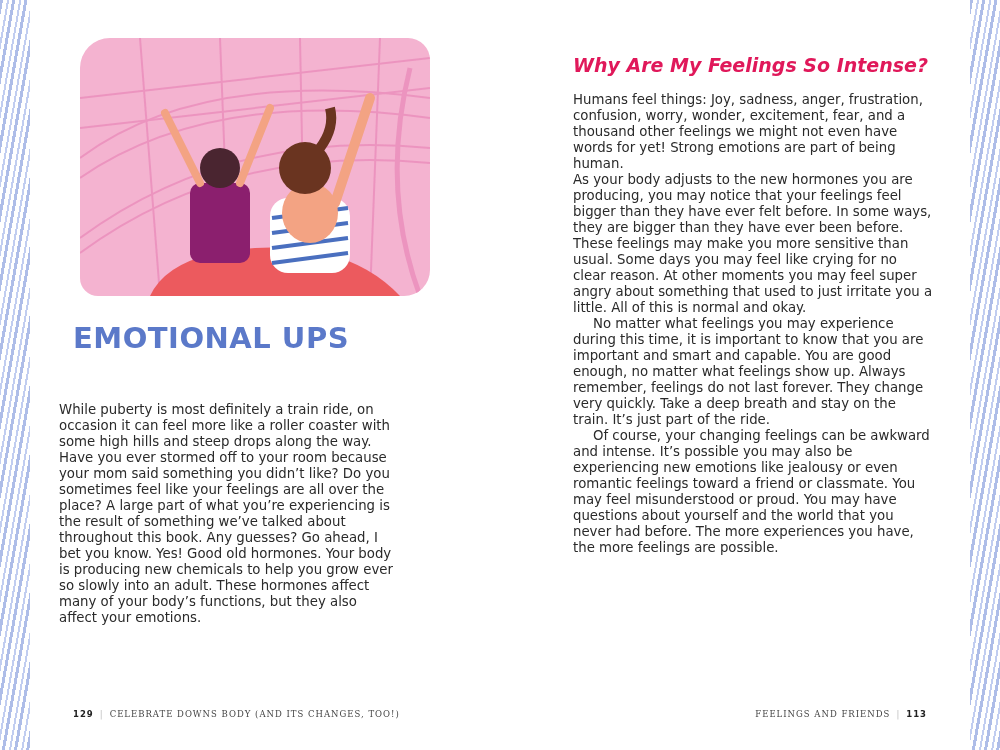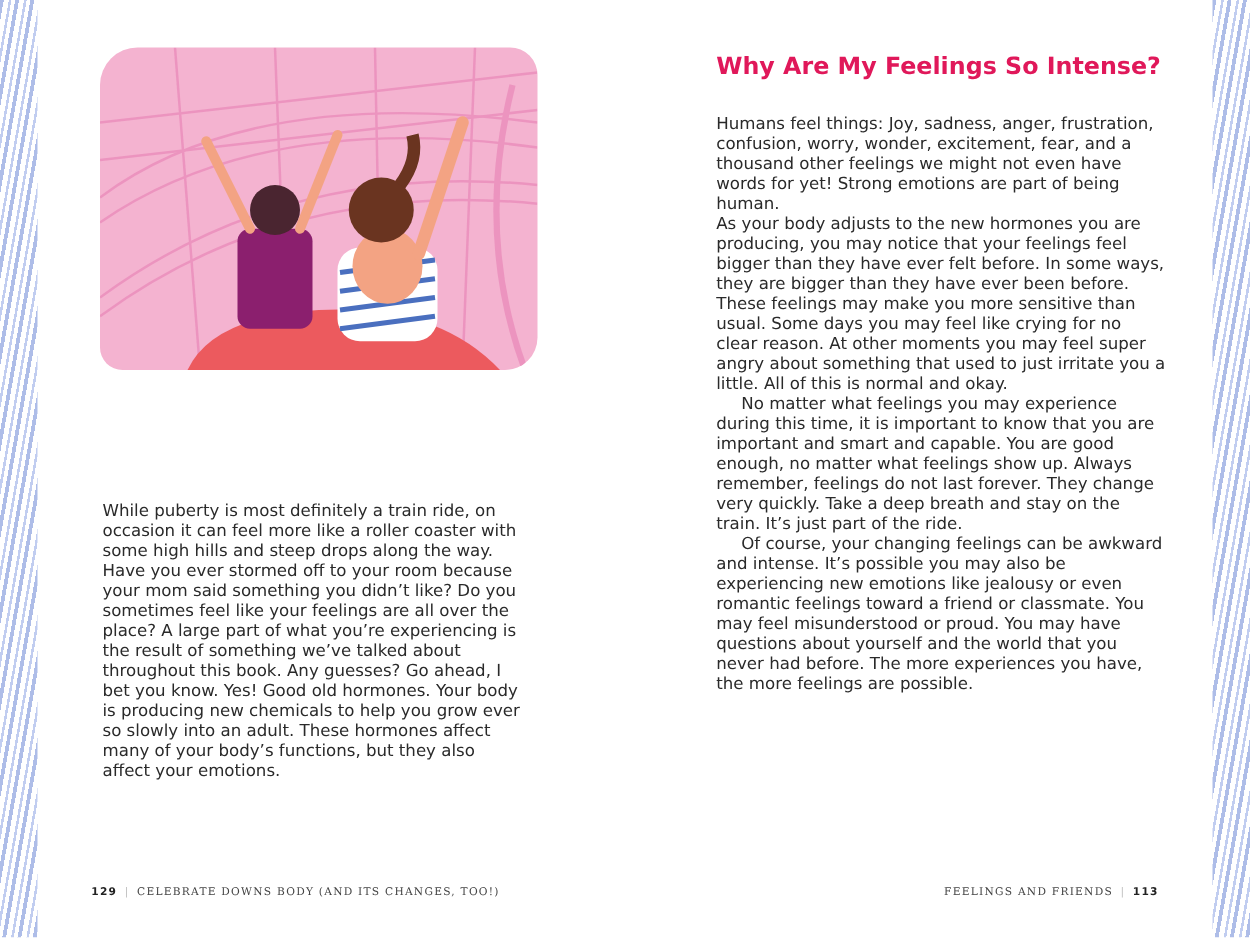--- a/index.html
+++ b/index.html
@@ -5,25 +5,25 @@
   html, body { margin:0; padding:0; }
   body { width:1000px; height:750px; position:relative; background:#fff; overflow:hidden; font-family:"DejaVu Sans", sans-serif; }
   .edge { position:absolute; top:0; width:30px; height:750px;
     background: repeating-linear-gradient(100deg, #aebde8 0 3px, #fff 3px 7px, #c1cdf0 7px 9px, #fff 9px 12px); }
   .edge.left { left:0; }
   .edge.right { right:0; }
   .illus { position:absolute; left:80px; top:38px; width:350px; height:258px; border-radius:30px 22px 26px 18px; background:#f4b3d0; overflow:hidden; }
   .illus svg { width:100%; height:100%; display:block; }
   .h1 { position:absolute; left:73px; top:322px; color:#5b79c9; font-family:"DejaVu Sans", sans-serif; font-weight:bold; font-size:29px; line-height:32px; letter-spacing:0.5px; }
   .body { position:absolute; font-size:13.3px; line-height:16px; color:#2a2a2a; font-family:"DejaVu Sans", sans-serif; }
-  .left-body { left:82px; top:402px; width:340px; }
+  .left-body { left:59px; top:402px; width:340px; }
   .right-body { left:573px; top:92px; width:360px; }
   .body p { margin:0; }
   .body p.indent { text-indent:20px; }
-  .h2 { position:absolute; left:573px; top:42px; color:#e0185a; font-weight:bold; font-size:19px; font-family:"DejaVu Sans", sans-serif; }
+  .h2 { position:absolute; left:573px; top:54px; color:#e0185a; font-weight:bold; font-size:19px; font-family:"DejaVu Sans", sans-serif;font-style:italic; }
   .footer { position:absolute; top:709px; font-size:8.5px; letter-spacing:1px; color:#444; font-family:"DejaVu Serif", serif; }
   .footer b { font-family:"DejaVu Sans", sans-serif; color:#222; }
   .footer .sep { color:#bbb; margin:0 6px; }
   .footer.left { left:73px; }
   .footer.right { right:73px;margin-left:12px; }
 </style>
 </head>
 <body>
 
 <div class="edge left"></div>
@@ -57,20 +57,21 @@
         <line x1="192" y1="225" x2="268" y2="215"></line>
     </g>
     <ellipse cx="230" cy="175" rx="28" ry="30" fill="#f3a383"></ellipse>
     <circle cx="225" cy="130" r="26" fill="#6a3420"></circle>
     <path d="M240 110 Q255 90 250 70" stroke="#6a3420" stroke-width="10" fill="none"></path>
     <path d="M255 165 L290 60" stroke="#f3a383" stroke-width="10" stroke-linecap="round"></path>
   </svg>
 </div>
 
 <div class="h1">
+  <div>EMOTIONAL UPS</div>
 </div>
 
 <div class="body left-body">
   <p>While puberty is most definitely a train ride, on occasion it can feel more like a roller coaster with some high hills and steep drops along the way. Have you ever stormed off to your room because your mom said something you didn’t like? Do you sometimes feel like your feelings are all over the place? A large part of what you’re experiencing is the result of something we’ve talked about throughout this book. Any guesses? Go ahead, I bet you know. Yes! Good old hormones. Your body is producing new chemicals to help you grow ever so slowly into an adult. These hormones affect many of your body’s functions, but they also affect your emotions.</p>
 </div>
 
 <div class="h2">Why Are My Feelings So Intense?</div>
 
 <div class="body right-body">
   <p>Humans feel things: Joy, sadness, anger, frustration, confusion, worry, wonder, excitement, fear, and a thousand other feelings we might not even have words for yet! Strong emotions are part of being human.</p>

